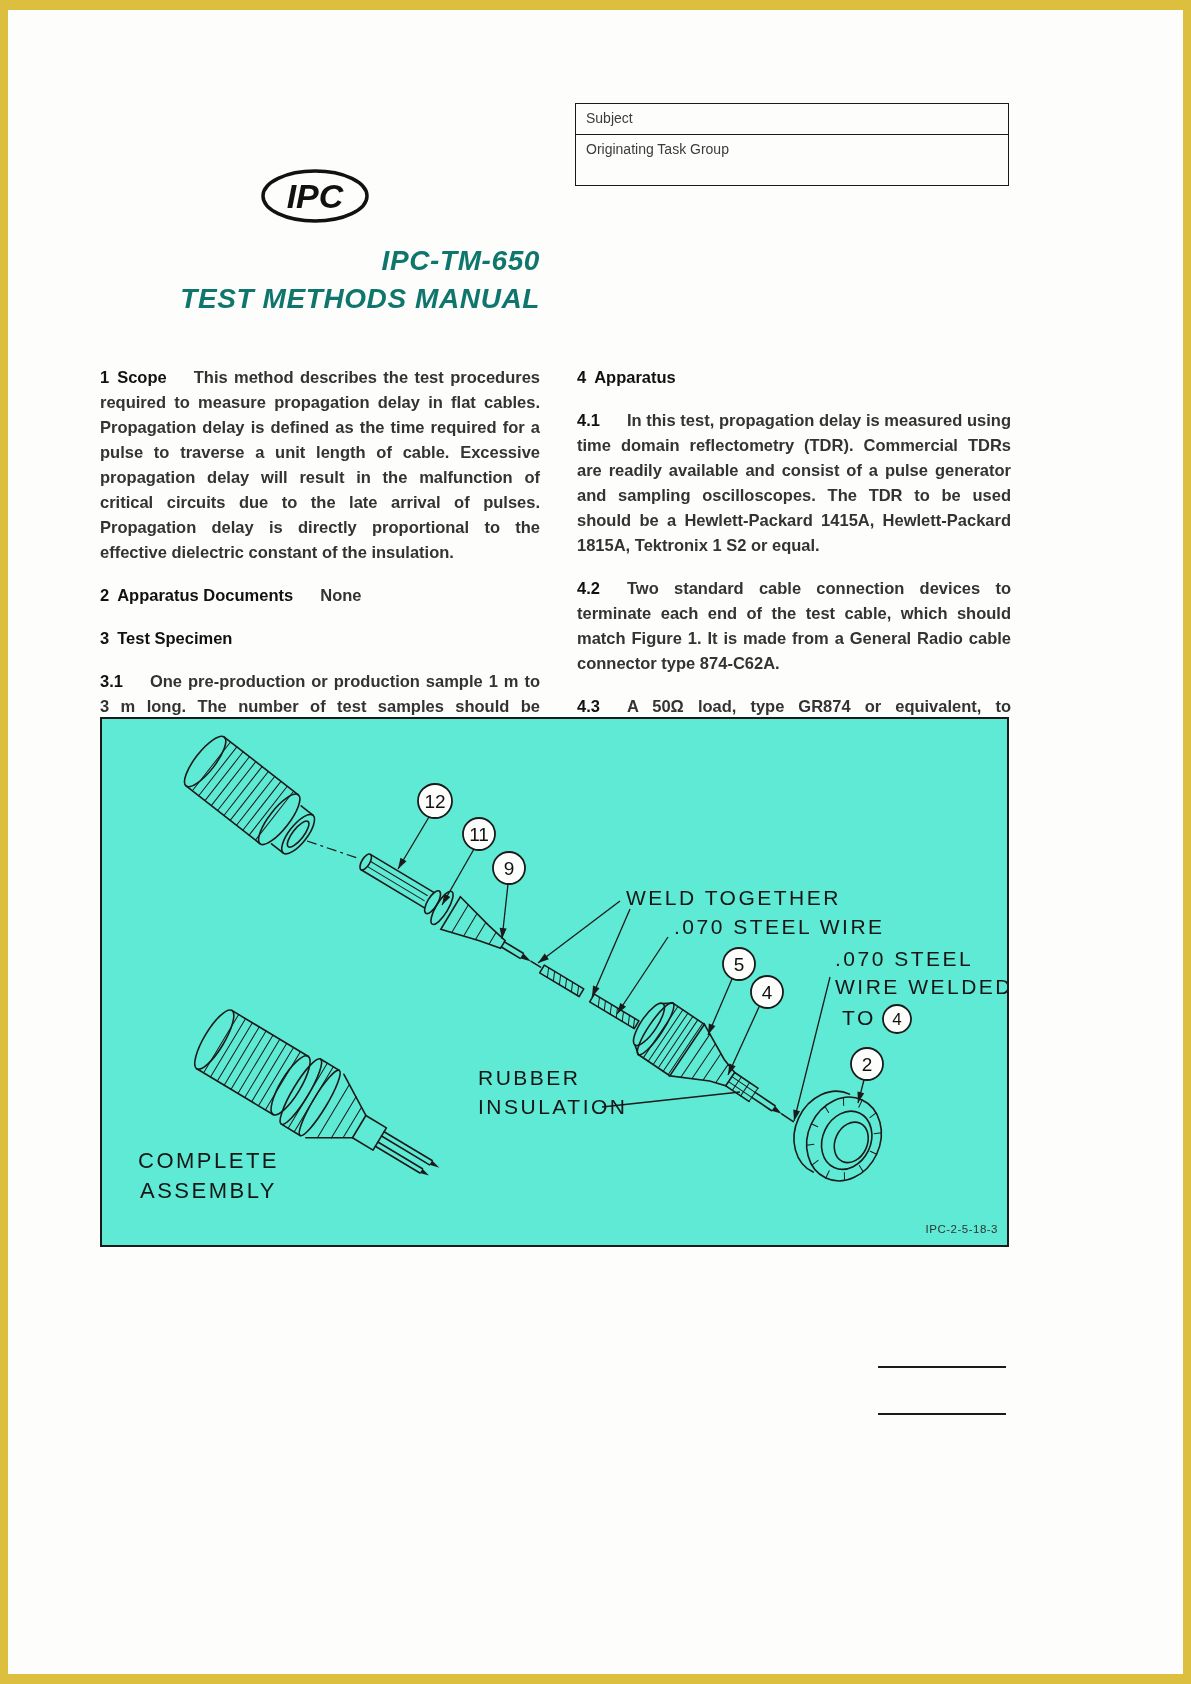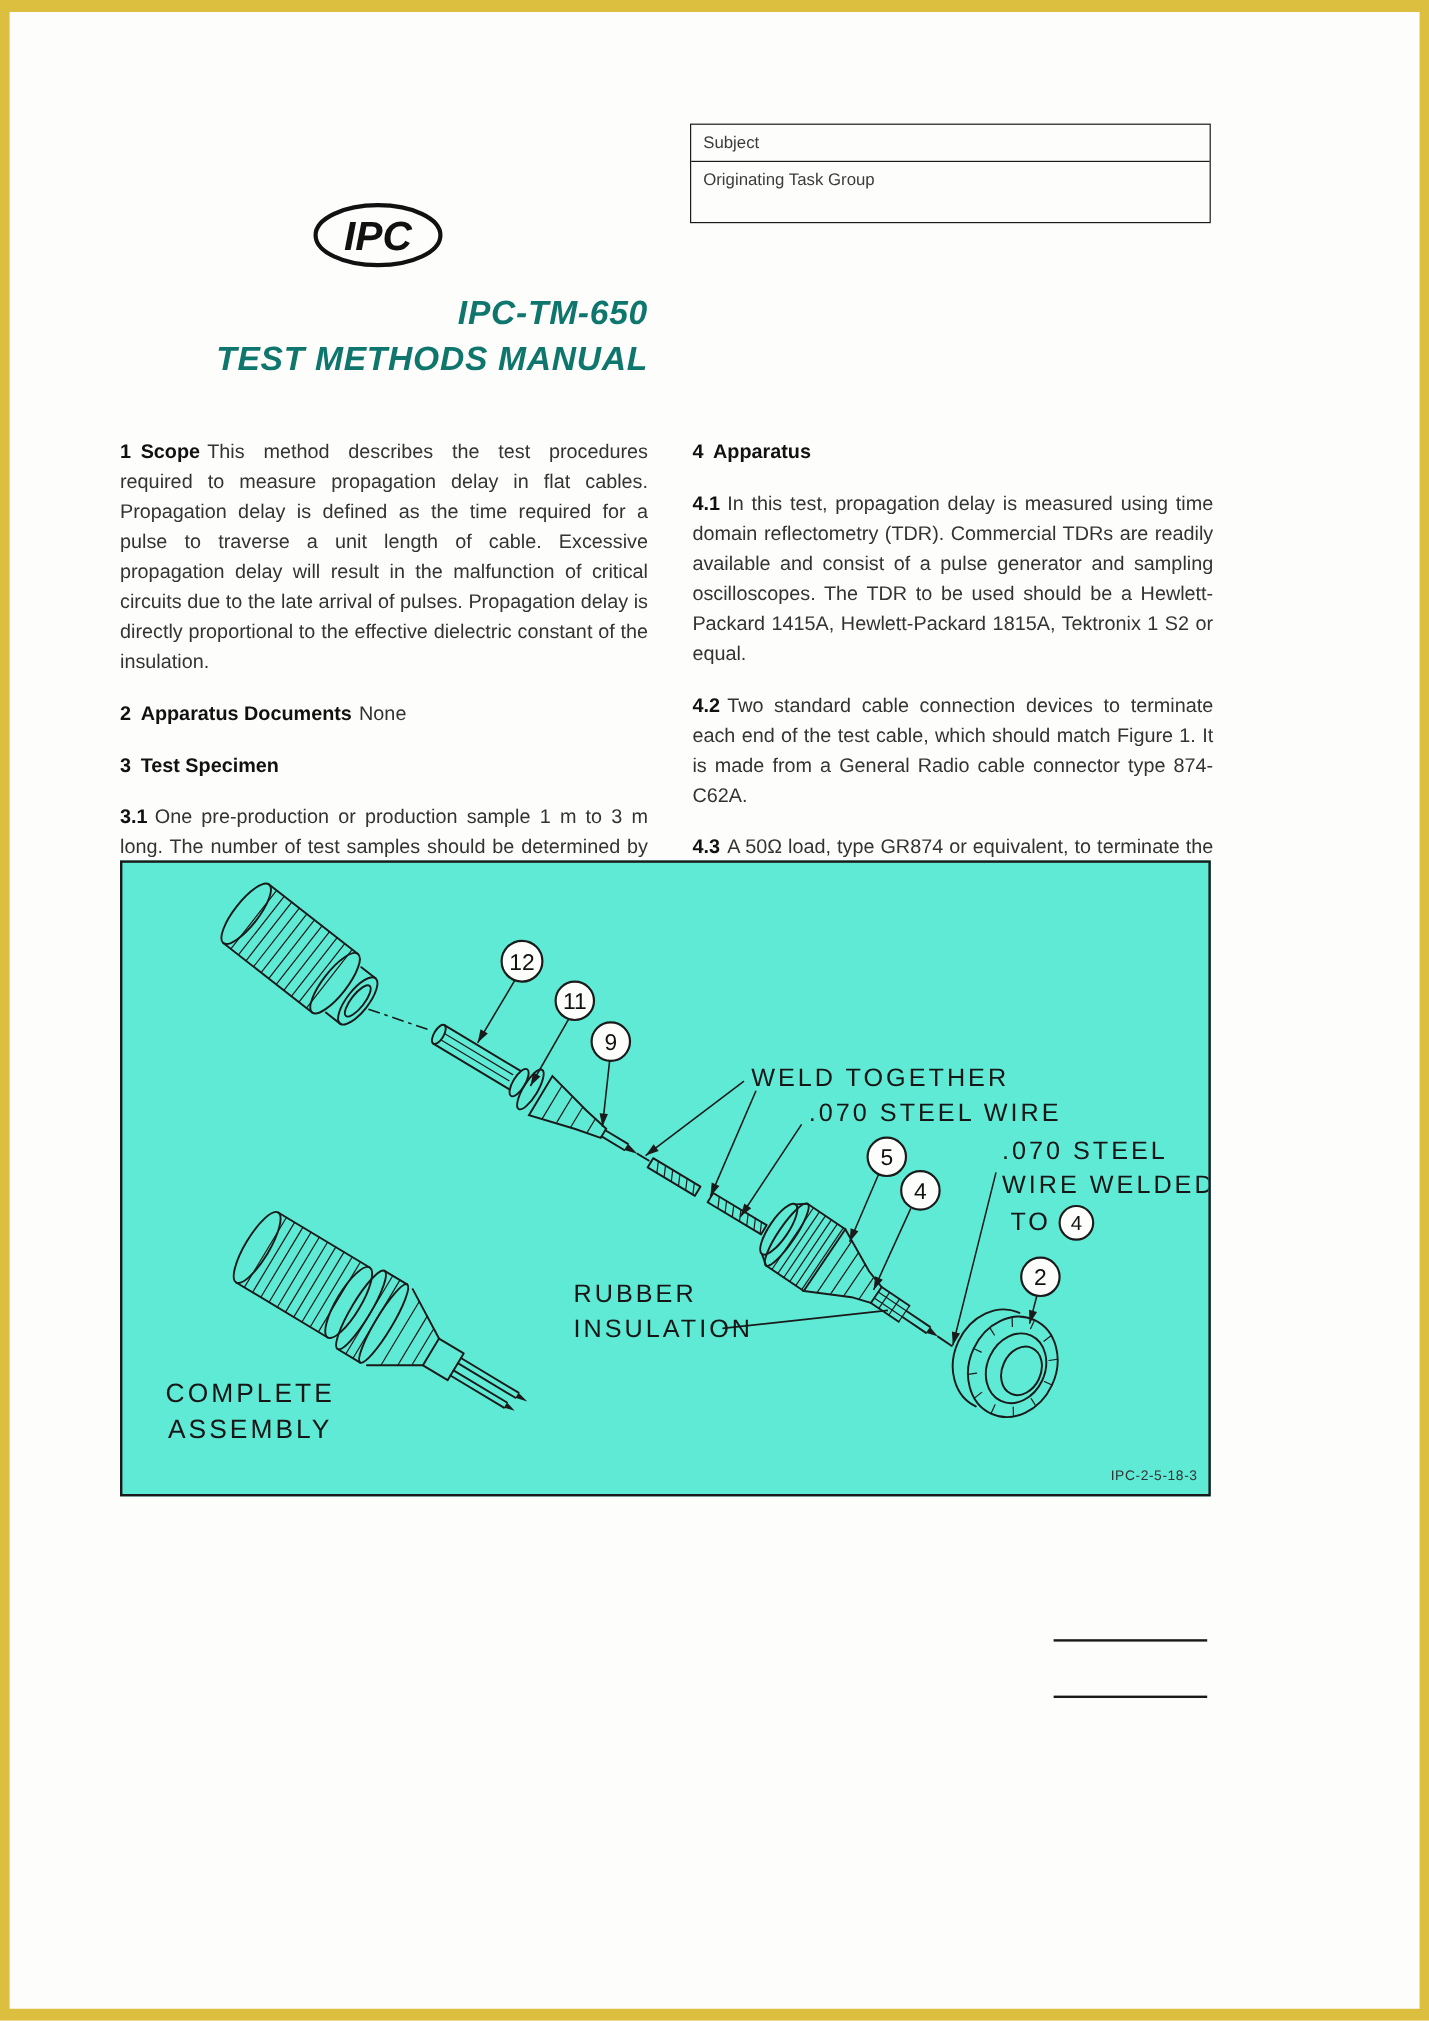--- a/index.html
+++ b/index.html
@@ -26,21 +26,21 @@
   .val { font-size:16.5px; font-weight:700; color:#111; margin:4px 0 0 17px; line-height:24px; }
   .row-split { display:flex; padding:0; }
   .cell-date { width:218px; border-right:1.6px solid #1a1a1a; padding:6px 10px 8px; box-sizing:border-box; }
   .cell-rev { flex:1; padding:6px 10px 8px; }
   
   .col { position:absolute; top:355px; font-size:16.5px; line-height:25px; text-align:justify; color:#333; }
   .col-left { left:92px; width:440px; }
   .col-right { left:569px; width:434px; }
   .col p { margin:0 0 18px 0; }
   b.sec { color:#111; }
-  .gap { margin-left:6px; }
+  .gap { margin-left:27px;font-weight:bold; }
   .gap-sm { margin-left:8px; }
   
   .figure { position:absolute; left:92px; top:707px; width:905px; height:526px; border:2px solid #1a1a1a; background:#5eead4; }
   .draw { stroke:#1a1a1a; stroke-width:1.6; fill:none; stroke-linecap:round; }
   .thin { stroke:#1a1a1a; stroke-width:1; fill:none; }
   .lead { stroke:#1a1a1a; stroke-width:1.3; fill:none; }
   .dashline { stroke:#1a1a1a; stroke-width:1.3; fill:none; stroke-dasharray:10 4 3 4; }
   .head { fill:#1a1a1a; stroke:none; }
   .co-circle { fill:#fdfdfb; stroke:#1a1a1a; stroke-width:1.8; }
   .co-num { font-family:"Liberation Sans",sans-serif; font-size:19px; fill:#111; text-anchor:middle; }

